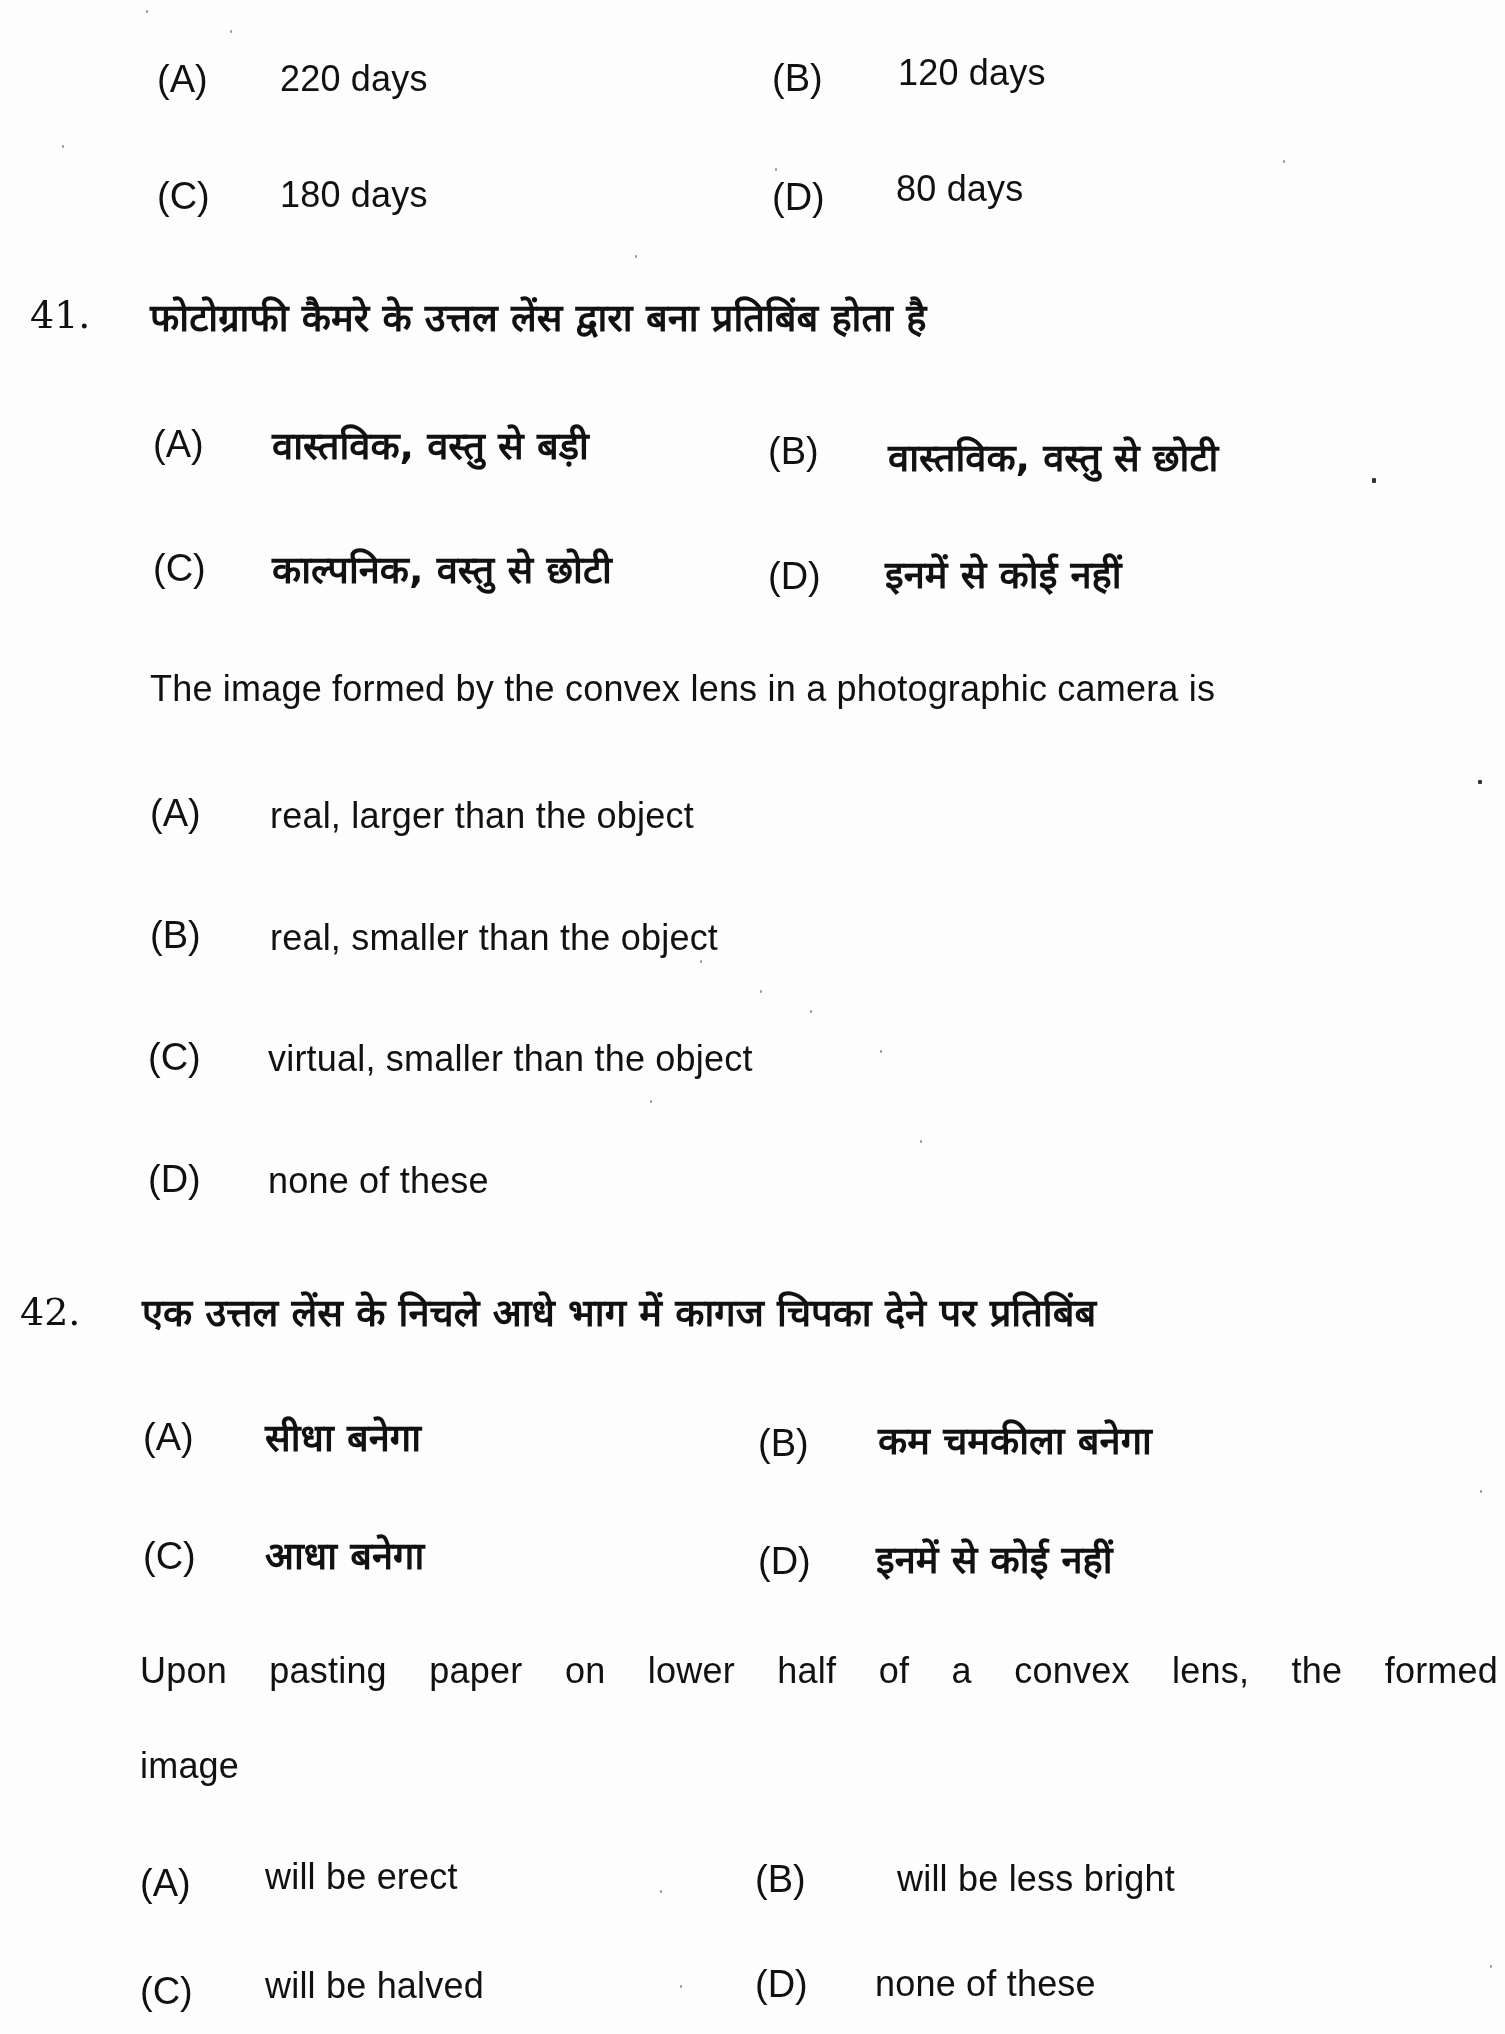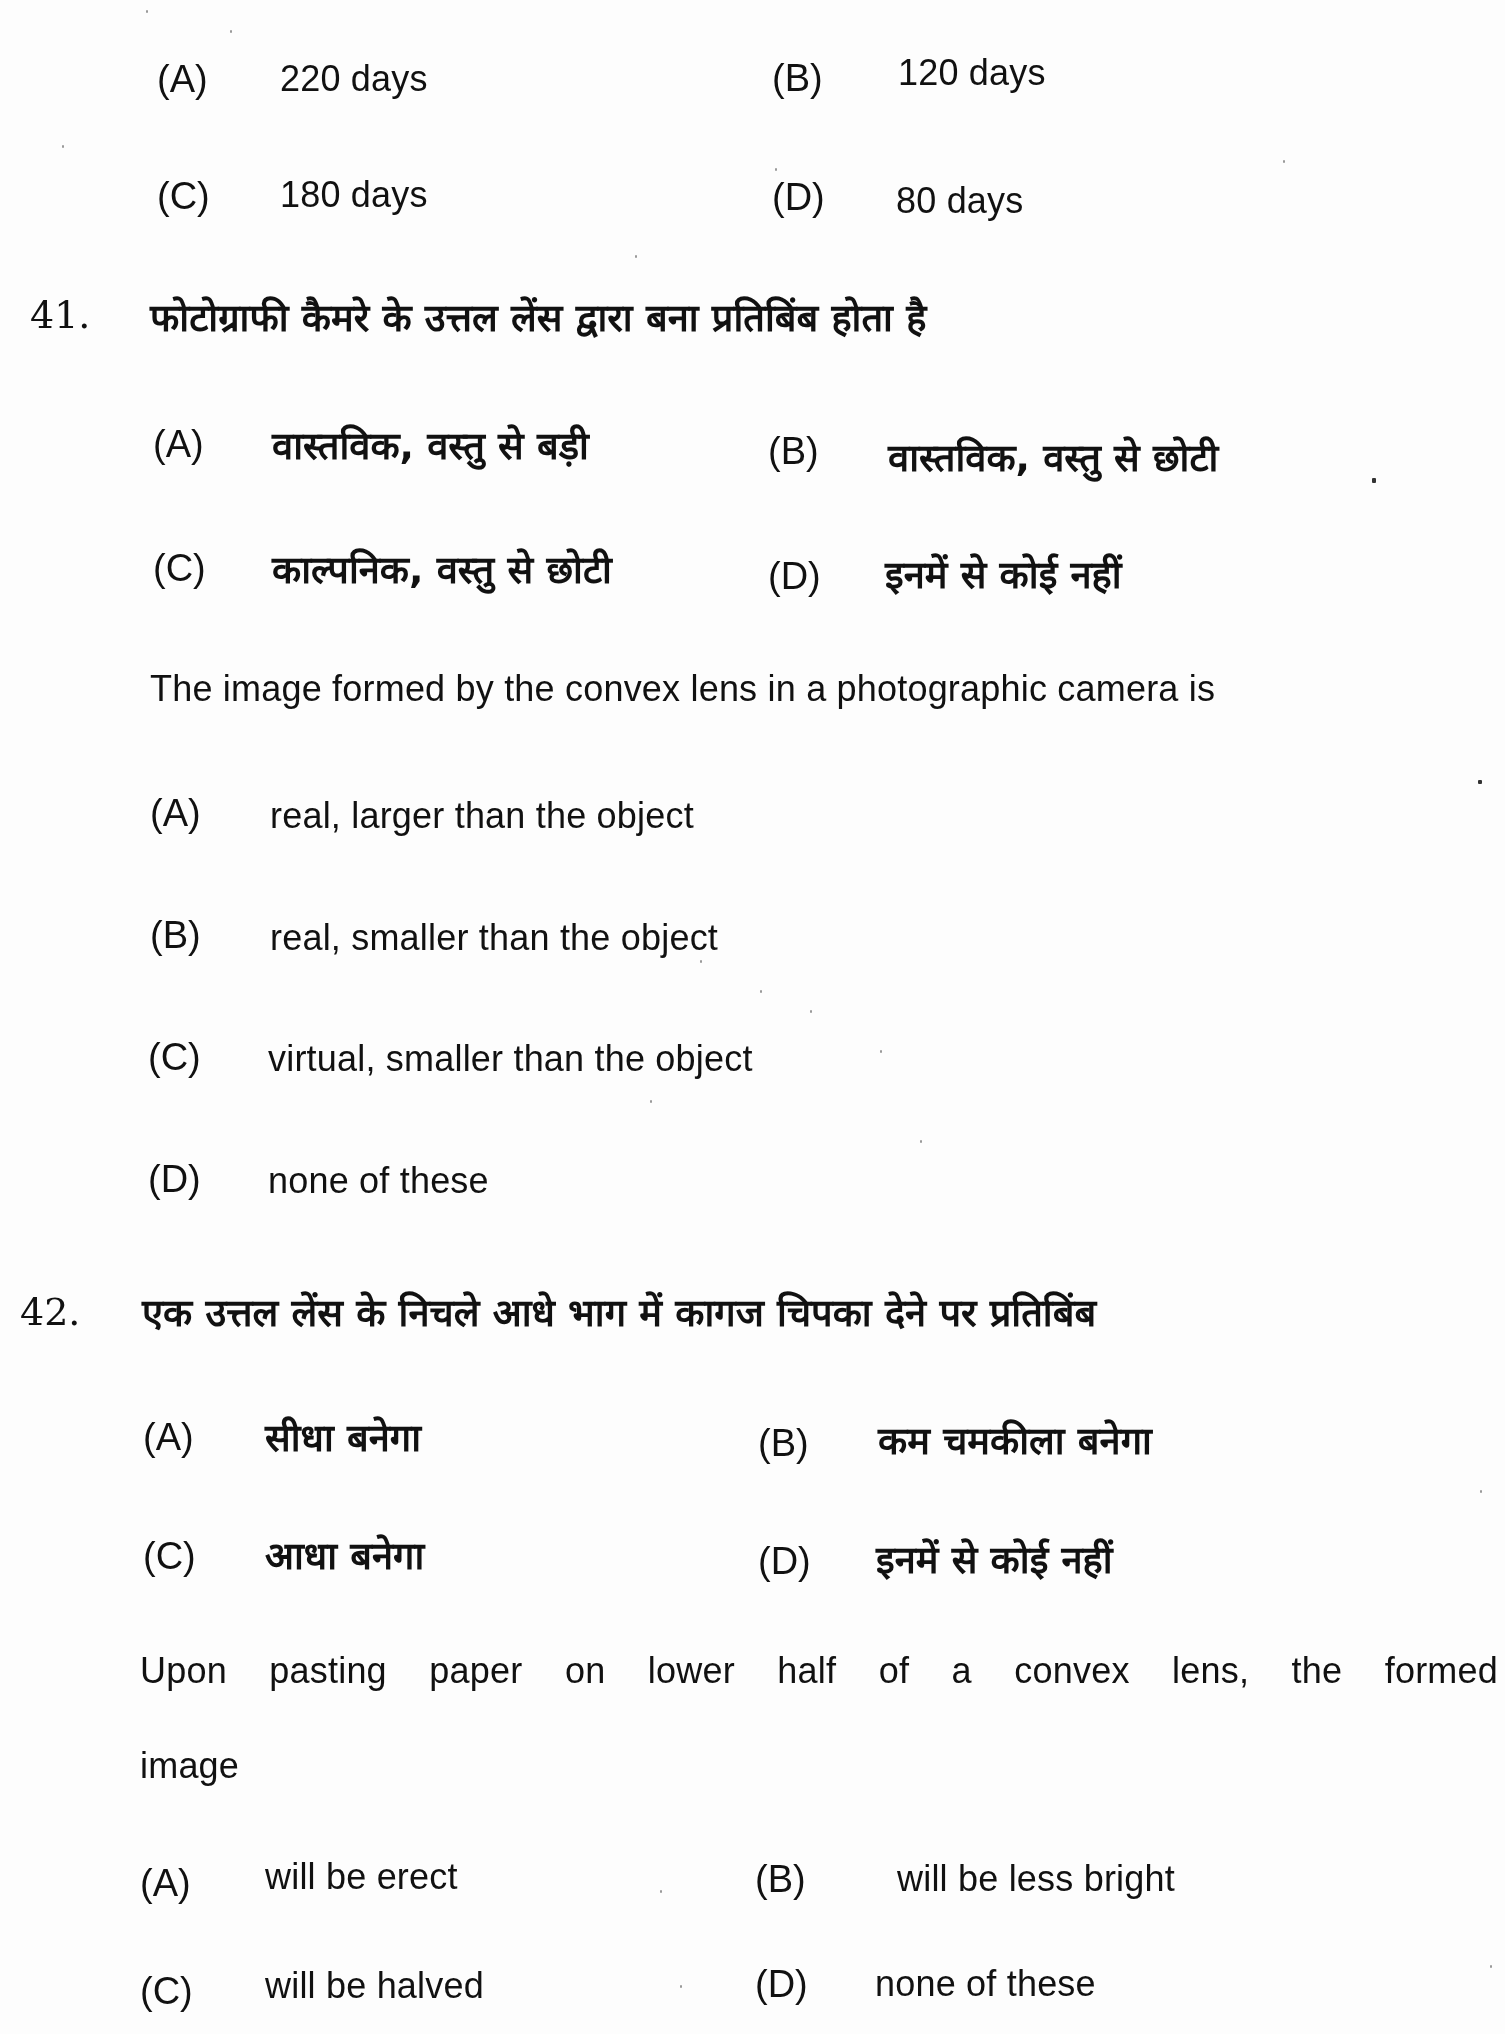--- a/index.html
+++ b/index.html
@@ -64,21 +64,21 @@
     <span class="abs label" style="left:157px; top:58px;">(A)</span>
     <span class="abs en" style="left:280px; top:58px;">220 days</span>
 
     <span class="abs label" style="left:772px; top:57px;">(B)</span>
     <span class="abs en" style="left:898px; top:52px;">120 days</span>
 
     <span class="abs label" style="left:157px; top:175px;">(C)</span>
     <span class="abs en" style="left:280px; top:174px;">180 days</span>
 
     <span class="abs label" style="left:772px; top:176px;">(D)</span>
-    <span class="abs en" style="left:896px; top:180px;text-align:right;">80 days</span>
+    <span class="abs en" style="left:896px; top:168px;text-align:right;">80 days</span>
   </div>
 
   <div>
     <span class="abs qnum" style="left:30px; top:293px;text-align:center;">41.</span>
     <span class="abs hi" style="left:150px; top:290px;">फोटोग्राफी कैमरे के उत्तल लेंस द्वारा बना प्रतिबिंब होता है</span>
 
     <span class="abs label" style="left:153px; top:423px;">(A)</span>
     <span class="abs hi" style="left:272px; top:418px;">वास्तविक, वस्तु से बड़ी</span>
 
     <span class="abs label" style="left:768px; top:430px;">(B)</span>

